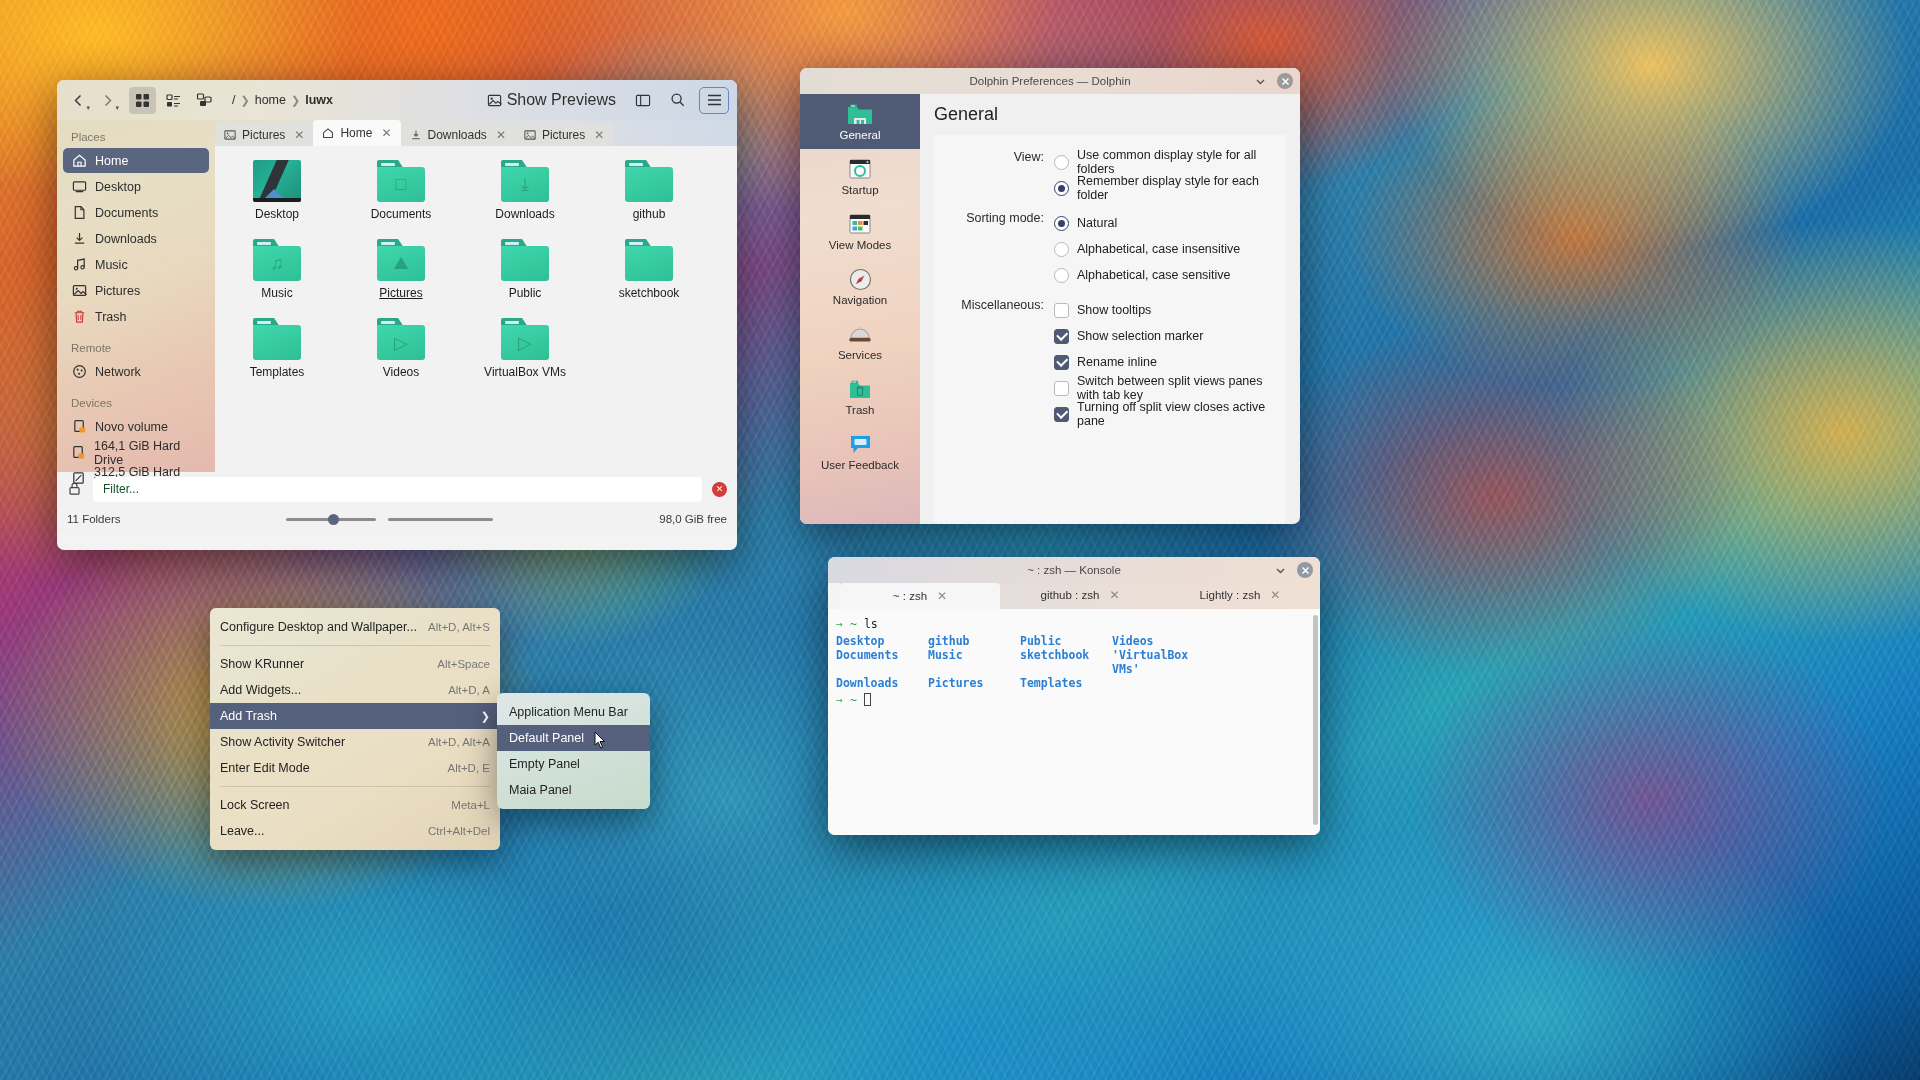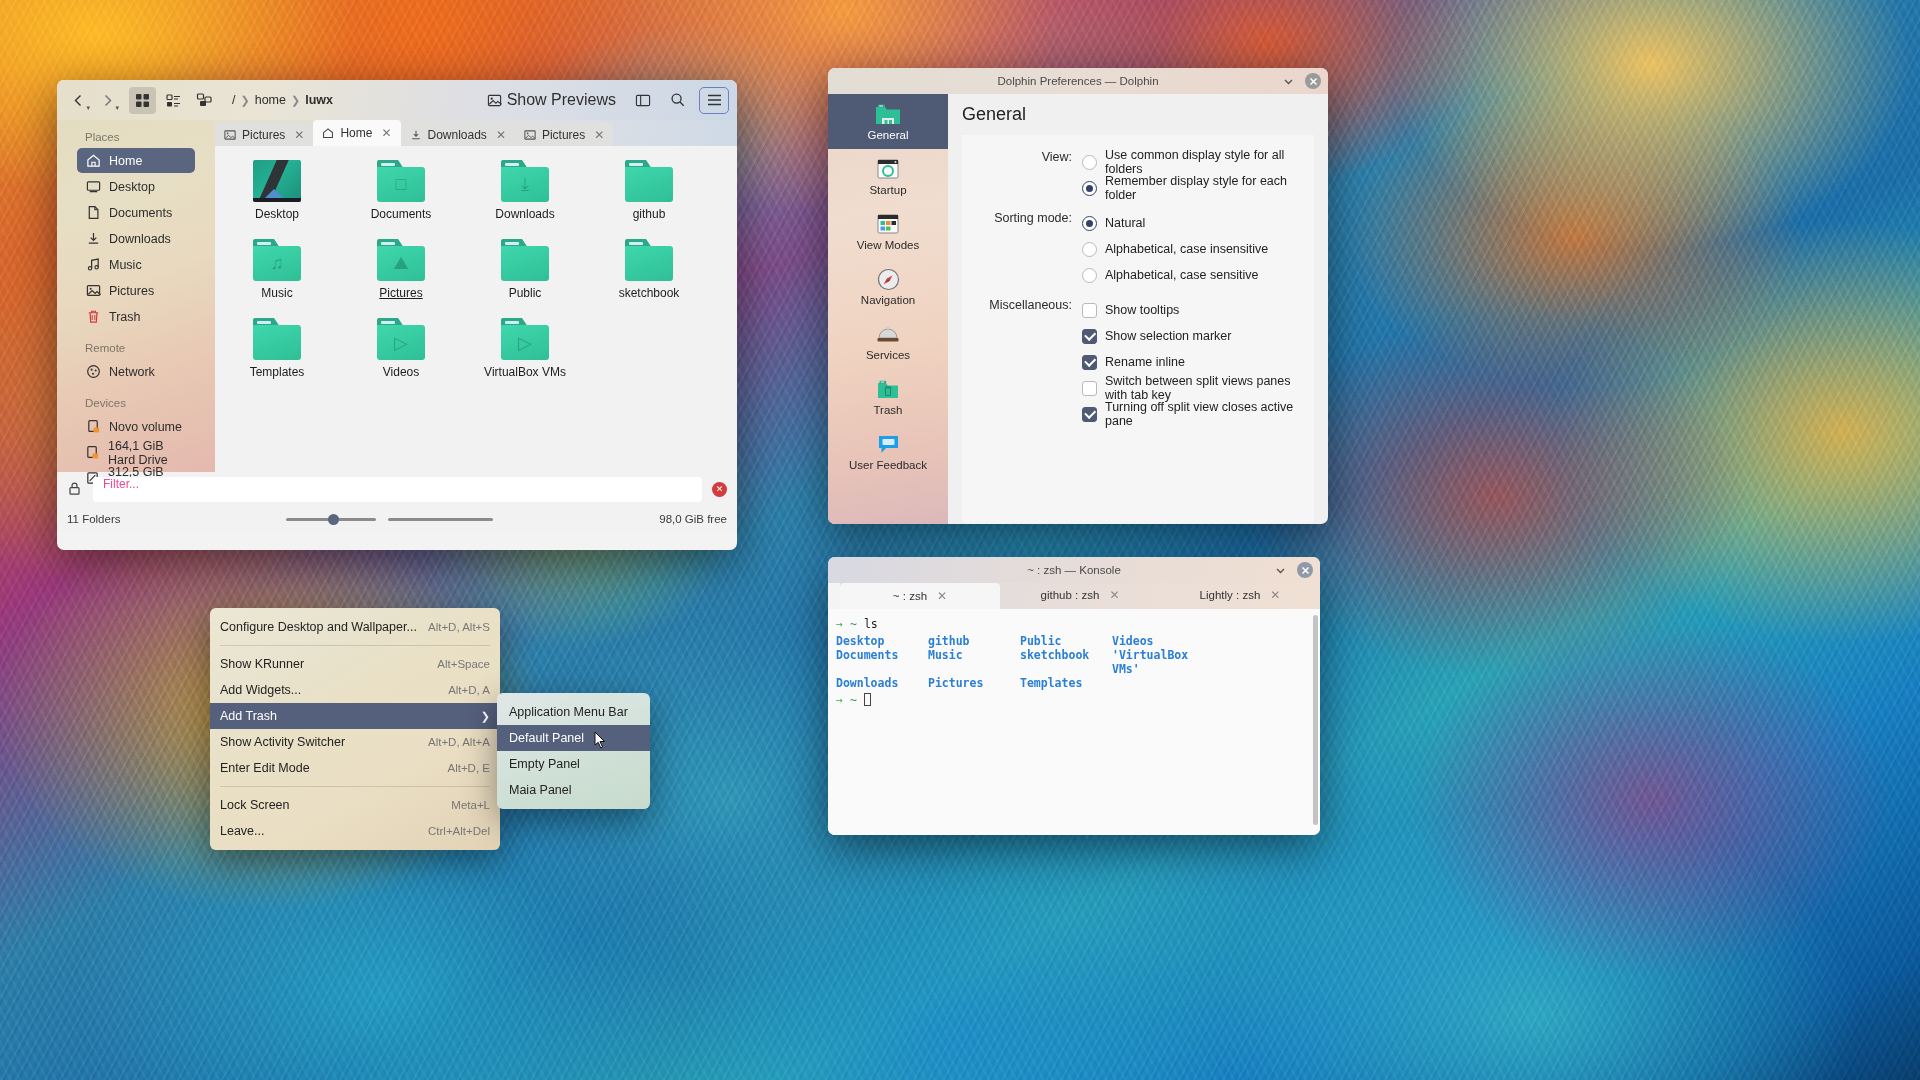--- a/index.html
+++ b/index.html
@@ -68,21 +68,21 @@
   .crumbs { display: flex; align-items: center; gap: 5px; margin-left: 10px; font-size: 12.5px; color: #2e2e2e; }
   .crumbs .sep { color: #8a8a8a; font-size: 11px; }
   .crumbs .cur { font-weight: bold; }
   .tb-right { margin-left: auto; display: flex; align-items: center; gap: 7px; }
   .tb-item { display: flex; align-items: center; gap: 5px; font-size: 16px; color: #2f2f2f; cursor: pointer;
     padding: 4px 6px; border-radius: 4px; }
   .hamb { width: 30px; height: 27px; border: 1.4px solid #6f7fc4; border-radius: 5px;
     display: flex; align-items: center; justify-content: center; cursor: pointer; }
 
   .dol-body { display: flex; height: 352px; }
-  .places { width: 158px; padding: 8px 20px 0;
+  .places { width: 158px; padding: 8px 6px 0;
     background: linear-gradient(160deg, #e3dcc0 0%, #e6dfc5 22%, #e8d9bf 46%, #e8c9b4 70%, #e4b9ae 100%); }
   .pl-head { font-size: 11.5px; color: #7c7668; padding: 3px 8px 5px; }
   .pl-item { display: flex; align-items: center; gap: 8px; height: 25px; padding: 0 8px;
     border-radius: 5px; font-size: 12.5px; color: #2d2d2d; cursor: pointer; margin-bottom: 1px; }
   .pl-item.sel { background: #5a6580; color: #fff; }
   .pl-ico { width: 16px; height: 16px; display: flex; align-items: center; justify-content: center; }
 
   .content { flex: 1; background: #f2f2f2; display: flex; flex-direction: column; }
   .tabbar { height: 26px; display: flex; align-items: flex-end;
     background: linear-gradient(100deg, #e4dfcd 0%, #dfe0e4 60%, #cfdae7 100%); }
@@ -104,32 +104,32 @@
     background: #cfeef5; border-radius: 1px; }
   .folder .bodyf { position: absolute; left: 0; top: 7px; width: 48px; height: 35px;
     background: linear-gradient(160deg, #3fd7ab 0%, #2fbf97 100%); border-radius: 0 3px 3px 3px; }
   .folder .gly { position: absolute; left: 0; top: 7px; width: 48px; height: 35px;
     display: flex; align-items: center; justify-content: center; color: rgba(0,70,55,.3); font-size: 18px; }
 
   .dol-foot { background: #f2f2f2; }
   .filterbar { height: 34px; display: flex; align-items: center; padding: 0 10px; gap: 10px; }
   .lock { width: 16px; height: 16px; }
   .filter-in { flex: 1; height: 25px; background: #fff; border-radius: 4px; display: flex;
-    padding: 0 10px; font-size: 12px; color: #ec4899; }
+    align-items: center; padding: 0 10px; font-size: 12px; color: #14532d; }
   .fclose { width: 15px; height: 15px; border-radius: 50%; background: #d13c3c;
     display: flex; align-items: center; justify-content: center; color: #fff; font-size: 9px; cursor: pointer; }
   .statusbar { height: 26px; display: flex; align-items: center; padding: 0 10px; font-size: 11.5px; color: #3a3a3a; }
   .zoomsl { flex: 1; display: flex; align-items: center; justify-content: center; gap: 0; }
   .sl-track { width: 90px; height: 3px; background: #8b8b8b; border-radius: 2px; position: relative; }
   .sl-knob { position: absolute; left: 42px; top: -4px; width: 11px; height: 11px; border-radius: 50%;
     background: #5a6580; cursor: pointer; }
   .sl-track2 { width: 105px; height: 3px; background: #8b8b8b; border-radius: 2px; margin-left: 12px; }
 
   
-  #prefs { left: 828px; top: 68px; width: 500px; height: 456px; background: #f0f0f0; }
+  #prefs { left: 800px; top: 68px; width: 500px; height: 456px; background: #f0f0f0; }
   #prefs .titlebar { background: linear-gradient(100deg, #e2ddd4 0%, #e8ddd4 45%, #ead6cc 100%); }
   .pf-body { display: flex; height: 430px; }
   .pf-side { width: 120px; padding-top: 0;
     background: linear-gradient(170deg, #ead5c9 0%, #f0ddcf 28%, #f0d3c1 58%, #e8c4b8 82%, #ddb8bb 100%); }
   .pf-item { height: 55px; display: flex; flex-direction: column; align-items: center;
     justify-content: center; gap: 3px; font-size: 11.5px; color: #2b2b2b; cursor: pointer; }
   .pf-item.sel { background: #4f5b74; color: #fff; }
   .pf-ic { width: 26px; height: 24px; display: flex; align-items: center; justify-content: center; }
   .pf-main { flex: 1; padding: 10px 14px 0; display: flex; flex-direction: column; }
   .pf-title { font-size: 18px; color: #232323; margin-bottom: 10px; }

